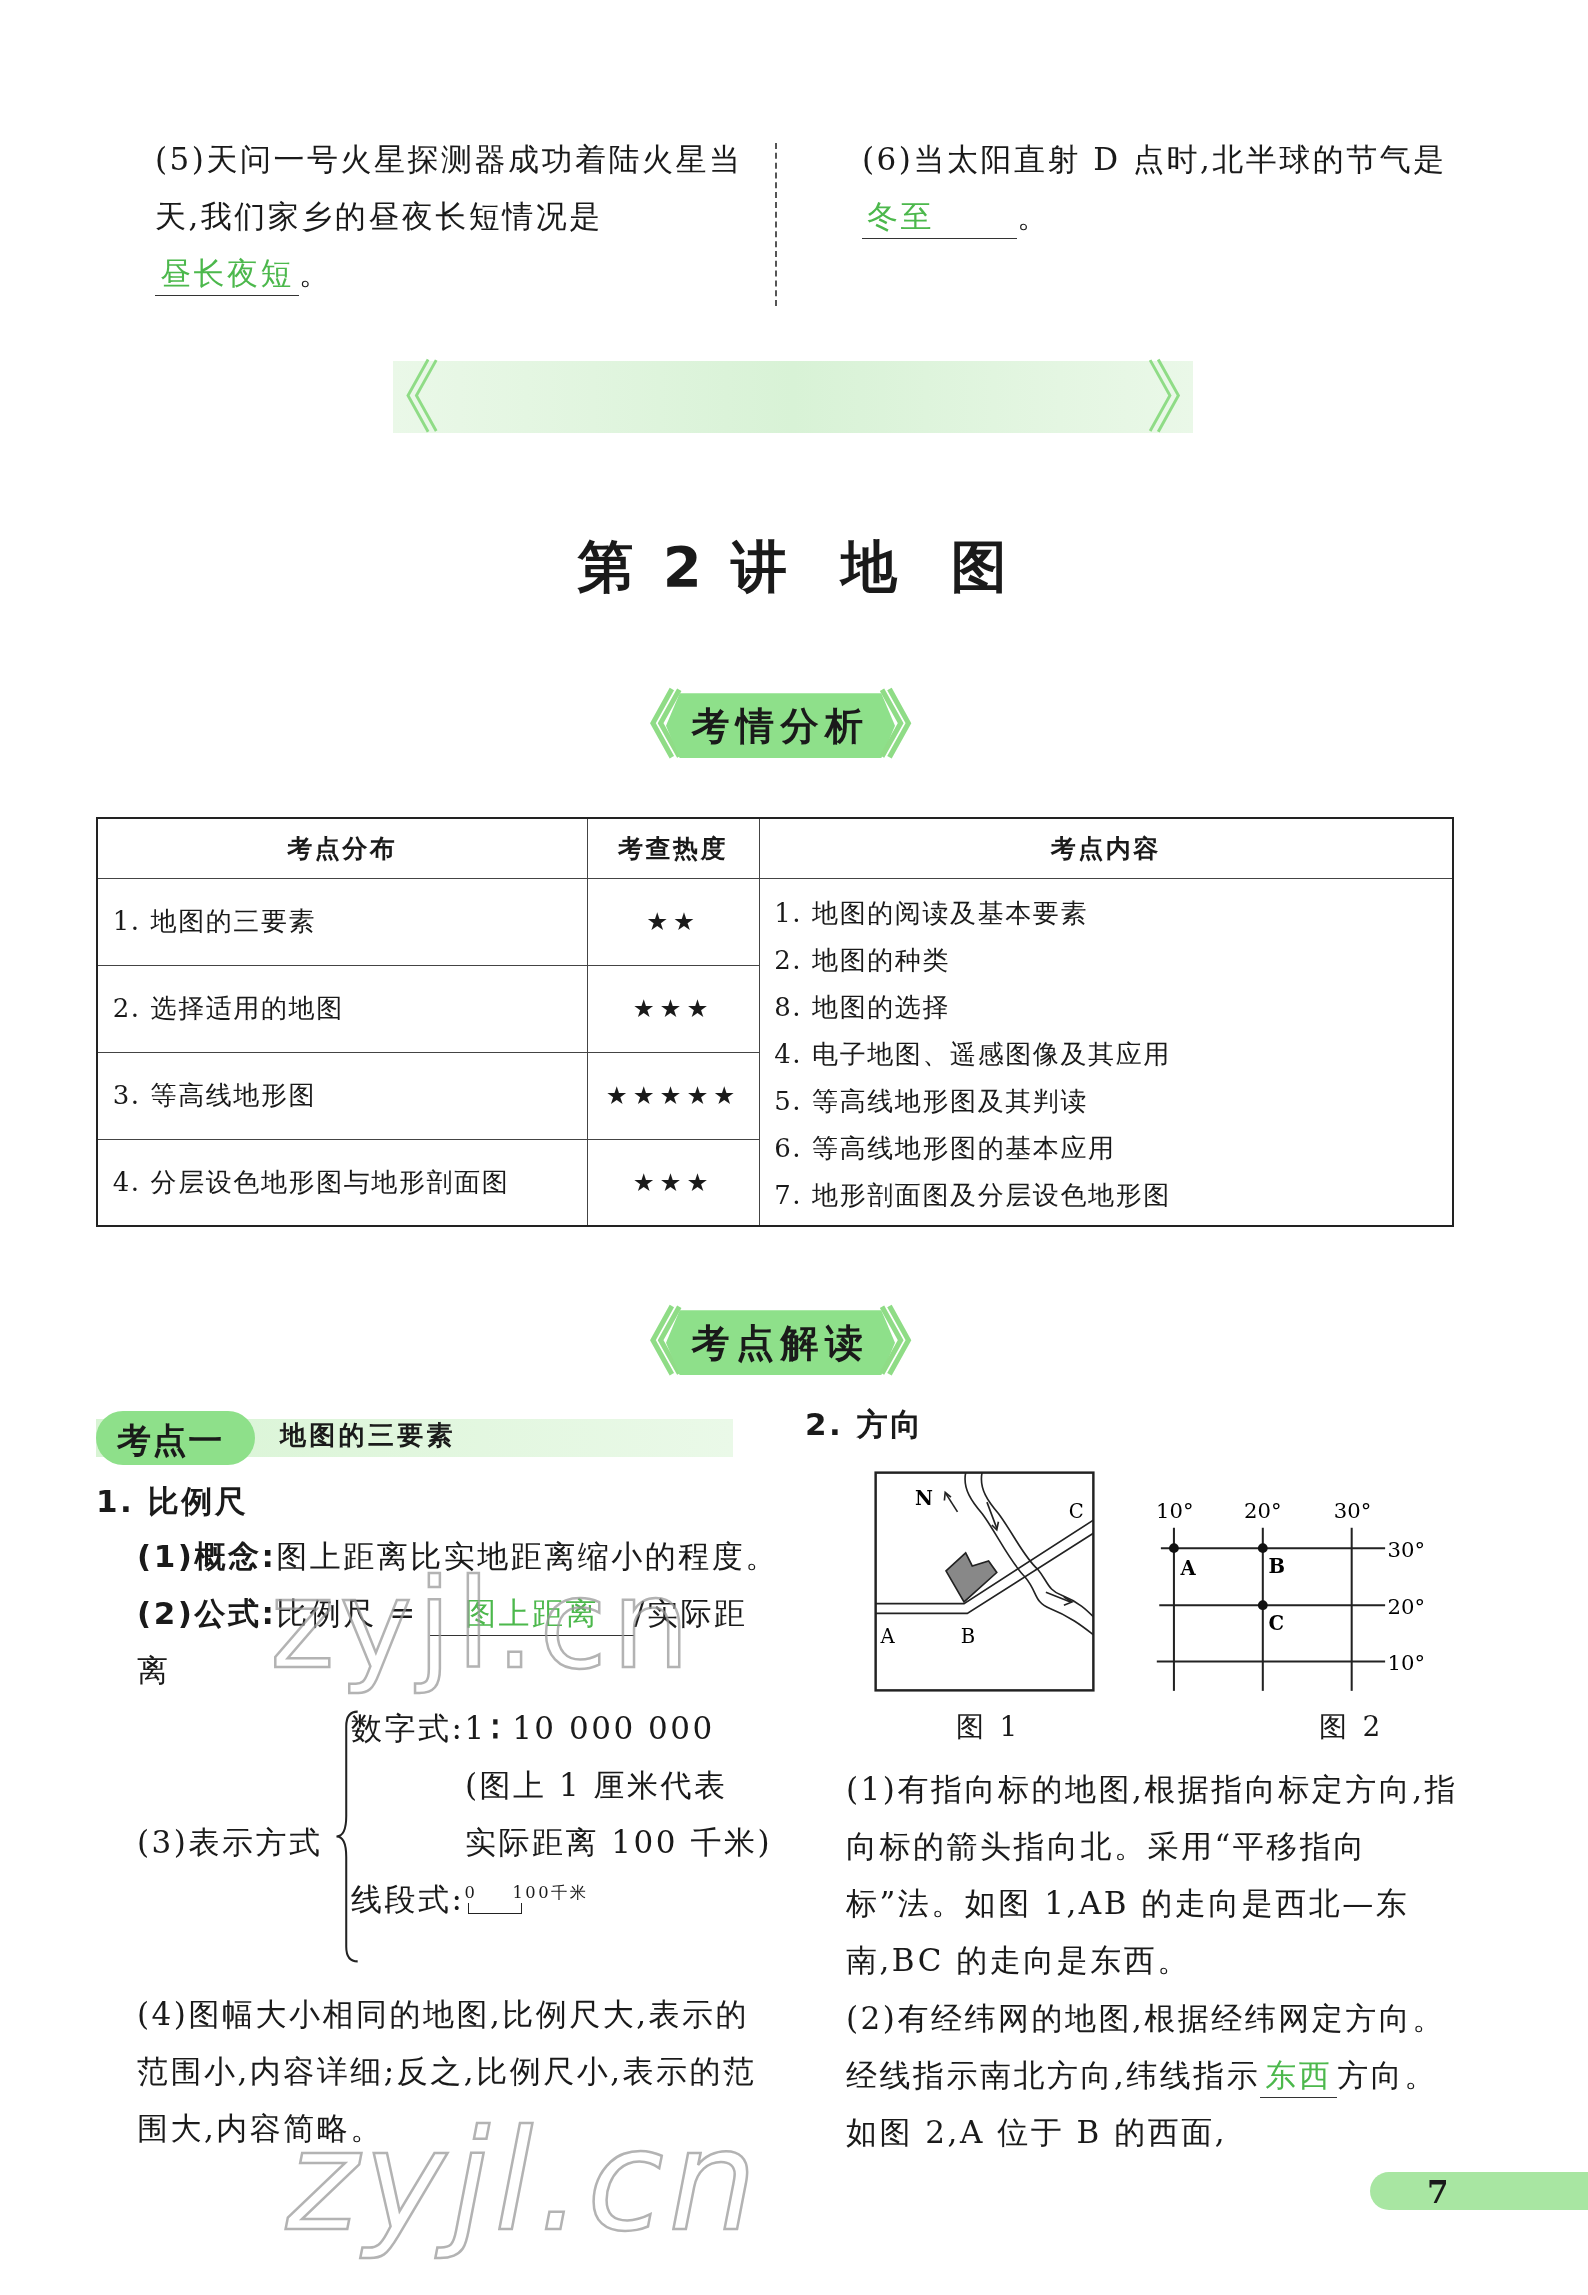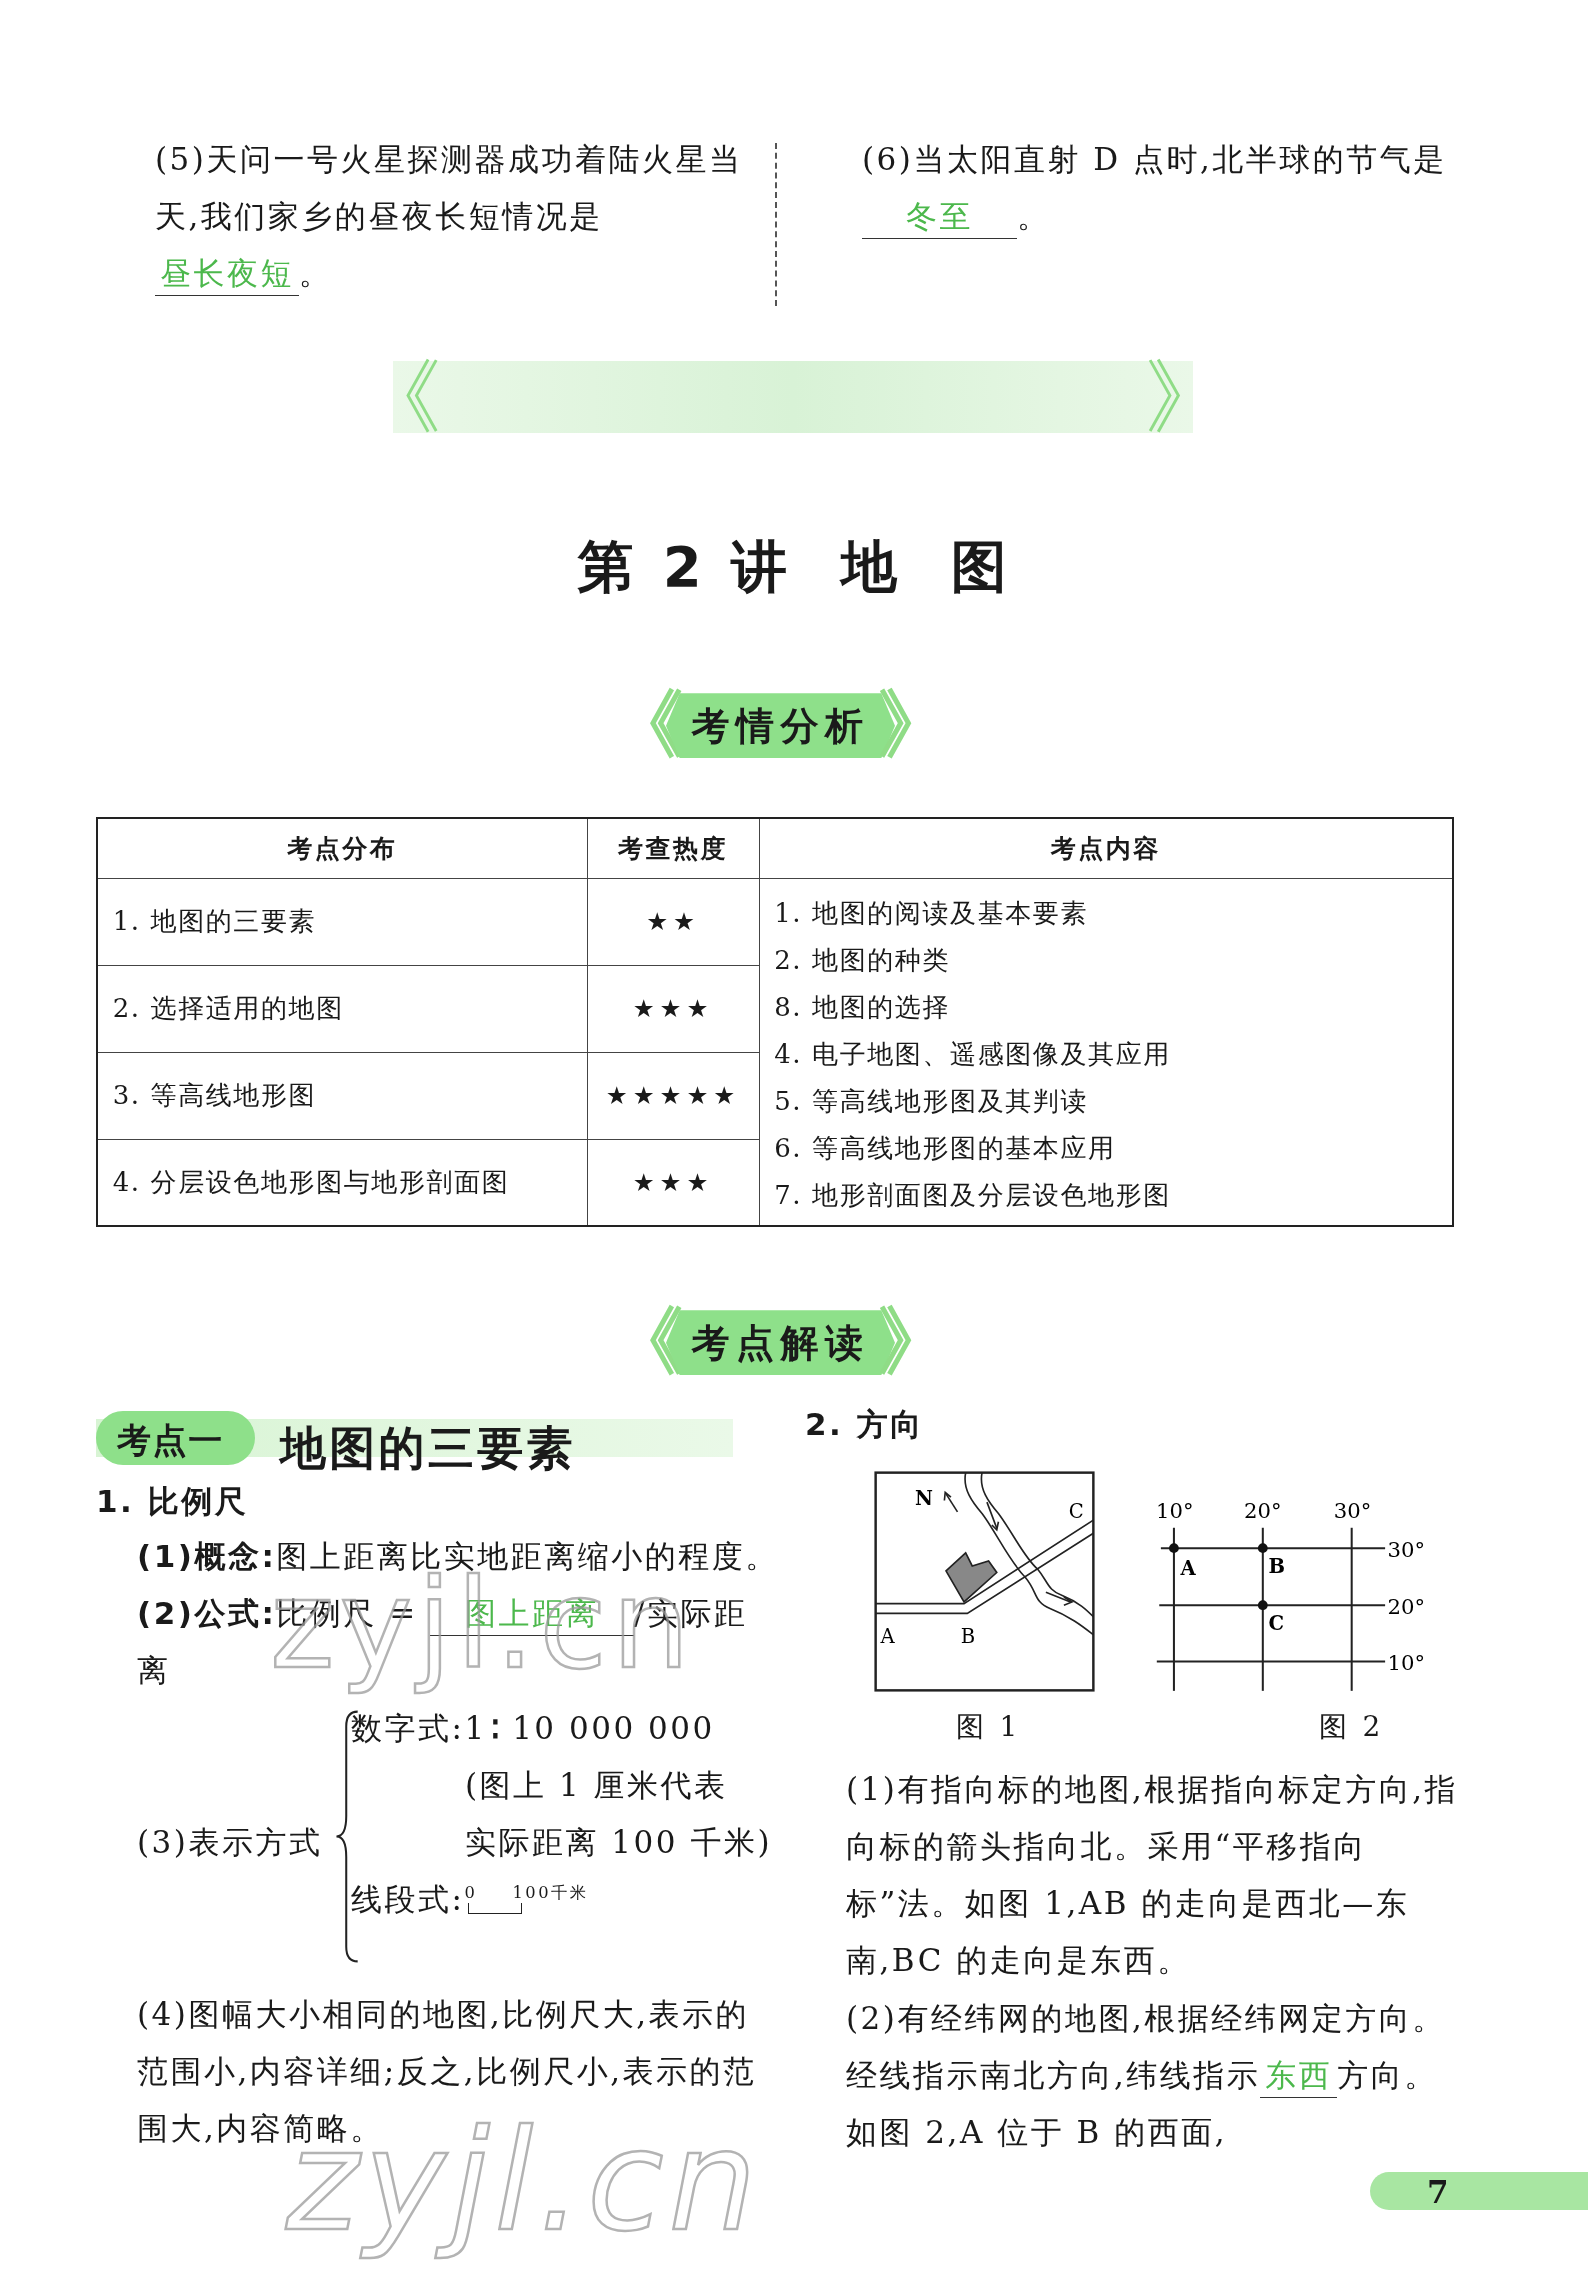--- a/index.html
+++ b/index.html
@@ -46,21 +46,21 @@
   #exam-table td.topic { height: 87px; padding-left: 14.7px; letter-spacing: 1.6px; }
   #exam-table td.stars { text-align: center; font-size: 24.5px; letter-spacing: 4.9px; font-family: "DejaVu Sans", sans-serif; }
   #exam-table td.content { vertical-align: top; padding: 11.4px 0 0 14.7px; line-height: 47px; letter-spacing: 1.6px; margin-left: 41px; }
   .col1 { width: 490px; } .col2 { width: 172px; }
 
   
   #kp1-header { left: 96px; top: 1411px; width: 637px; height: 54px; }
   #kp1-header .strip { position: absolute; left: 0; right: 0; top: 8.2px; height: 38px; background: linear-gradient(90deg, #d8f4d4, #eaf9e8); }
   #kp1-header .pill { position: absolute; left: 0; top: 0; width: 159px; height: 54px; background: #8ee08a; border-radius: 27px; }
   #kp1-header .tag { position: absolute; left: 21px; top: 6.5px; font-size: 34px; font-weight: bold; font-family: "DejaVu Sans", sans-serif; letter-spacing: 1.6px; }
-  #kp1-header .title { position: absolute; left: 184px; top: 6.5px; font-size: 46px; font-weight: bold; font-family: Liberation Serif, serif; letter-spacing: 3.3px; }
+  #kp1-header .title { position: absolute; left: 184px; top: 6.5px; font-size: 26px; font-weight: bold; font-family: Liberation Serif, serif; letter-spacing: 3.3px; }
 
   .subhead { font-size: 31px; font-weight: bold; font-family: "DejaVu Sans", sans-serif; letter-spacing: 2.5px; }
   #h-scale { left: 96px; top: 1481px; }
   #scale-1 { left: 137px; top: 1528px; }
   #scale-2 { left: 137px; top: 1585px; width: 621px; }
   .lbl-bold { font-weight: bold; font-family: "DejaVu Sans", sans-serif; }
   #scale-3 { left: 137px; top: 1700px; width: 621px; height: 278px; }
   #scale-3 .label { position: absolute; left: 0; top: 114px; }
   #scale-3 .brace { position: absolute; left: 196px; top: 9.8px; width: 33px; height: 253px; }
   #scale-3 .rows { position: absolute; left: 214px; top: 0; }
@@ -92,21 +92,21 @@
   #wm-2 { left: 286px; top: 2100px; font-style: italic; font-size: 139px; }
 </style>
 </head>
 <body>
 
 <div id="q5" class="abs body-text">
   <span>(5)天问一号火星探测器成功着陆火星当天,我们家乡的昼夜长短情况是</span><span class="ans">昼长夜短</span><span>。</span>
 </div>
 <div id="divider-top" class="abs"></div>
 <div id="q6" class="abs body-text">
-  <span>(6)当太阳直射 D 点时,北半球的节气是</span><span class="ans" style="width:155px;text-align:center">冬至</span><span>。</span>
+  <span>(6)当太阳直射 D 点时,北半球的节气是</span><span class="ans" style="width:155px;">冬至</span><span>。</span>
 </div>
 
 <div id="reminder" class="abs">
   <div class="bg"></div>
   <span class="chev l">《</span>
   <span class="chev r">》</span>
 </div>
 
 <div id="lecture-title" class="abs">
   <span>第 2 讲</span><span class="gap"></span><span style="white-space:pre">地  图</span>

